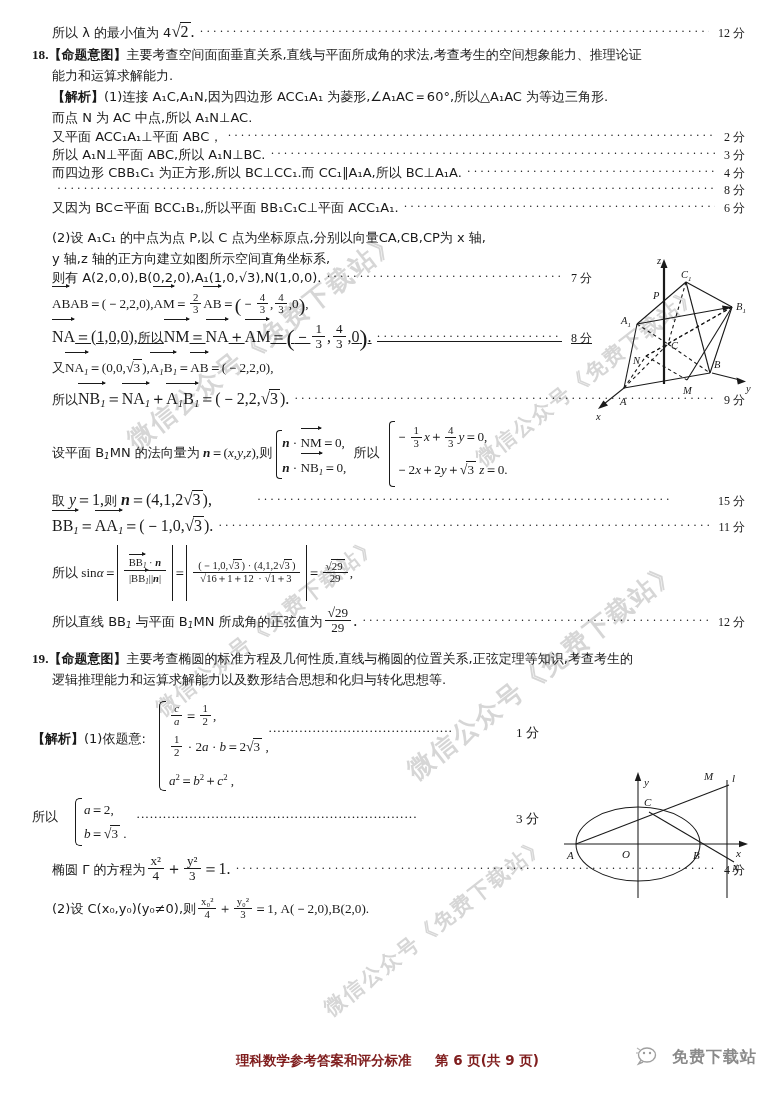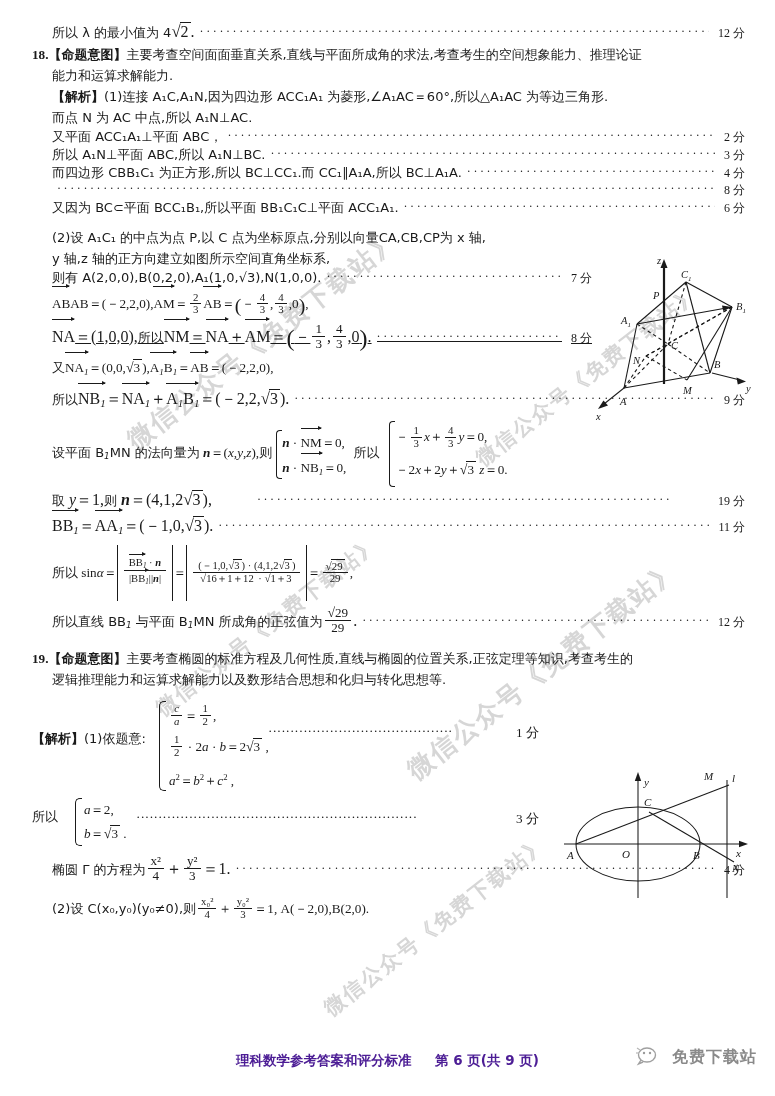--- a/index.html
+++ b/index.html
@@ -97,21 +97,21 @@
   #fig-ellipse{left:552px;top:758px;width:215px;height:150px;}
 
   
   .footer{
     position:absolute;left:0;right:0;bottom:16px;height:38px;z-index:12;
     display:flex;align-items:center;
   }
   .footer .center{
     position:absolute;left:0;right:0;text-align:center;
     font-family:"DejaVu Sans","Liberation Sans",sans-serif;
-    font-size:13.5px;font-weight:bold;color:#4c1d95;
+    font-size:13.5px;font-weight:bold;color:#7f1d1d;
   }
   .footer .center .pg{font-weight:bold;}
   .brand{
     position:absolute;right:18px;top:2px;display:flex;align-items:center;gap:7px;
     color:#8d8d8d;
   }
   .brand .bname{
     font-family:"DejaVu Sans","Liberation Sans",sans-serif;
     font-size:16px;font-weight:bold;color:#8a8a8a;letter-spacing:1px;
   }
@@ -227,21 +227,21 @@
           <span class="rows">
             <div>－<span class="frac"><span class="n">1</span><span class="d">3</span></span><i class="v">x</i>＋<span class="frac"><span class="n">4</span><span class="d">3</span></span><i class="v">y</i>＝0,</div>
             <div>－2<i class="v">x</i>＋2<i class="v">y</i>＋<span class="radwrap"><span class="radsym">√</span><span class="rad">3</span></span> <i class="v">z</i>＝0.</div>
           </span>
         </span>
     </div>
 
     <div class="row ind2" style="margin-top:2px;gap:40px;">
       <span class="txt"><span class="zh">取</span> <i class="v">y</i>＝1,<span class="zh">则</span> <b><i class="v">n</i></b>＝(4,1,2<span class="radwrap"><span class="radsym">√</span><span class="rad">3</span></span>),</span>
       <span class="dots">··············································································································</span>
-      <span class="score">19 分</span>
+      <span class="score">15 分</span>
     </div>
 
     <div class="row ind2" style="line-height:26px;">
       <span class="txt"><span class="vec">BB<span class="sub">1</span></span>＝<span class="vec">AA<span class="sub">1</span></span>＝(－1,0,<span class="radwrap"><span class="radsym">√</span><span class="rad">3</span></span>).</span>
       <span class="dots">·······························································································································</span>
       <span class="score">11 分</span>
     </div>
 
 
     <div class="line ind2" style="line-height:56px;margin-top:2px;">

